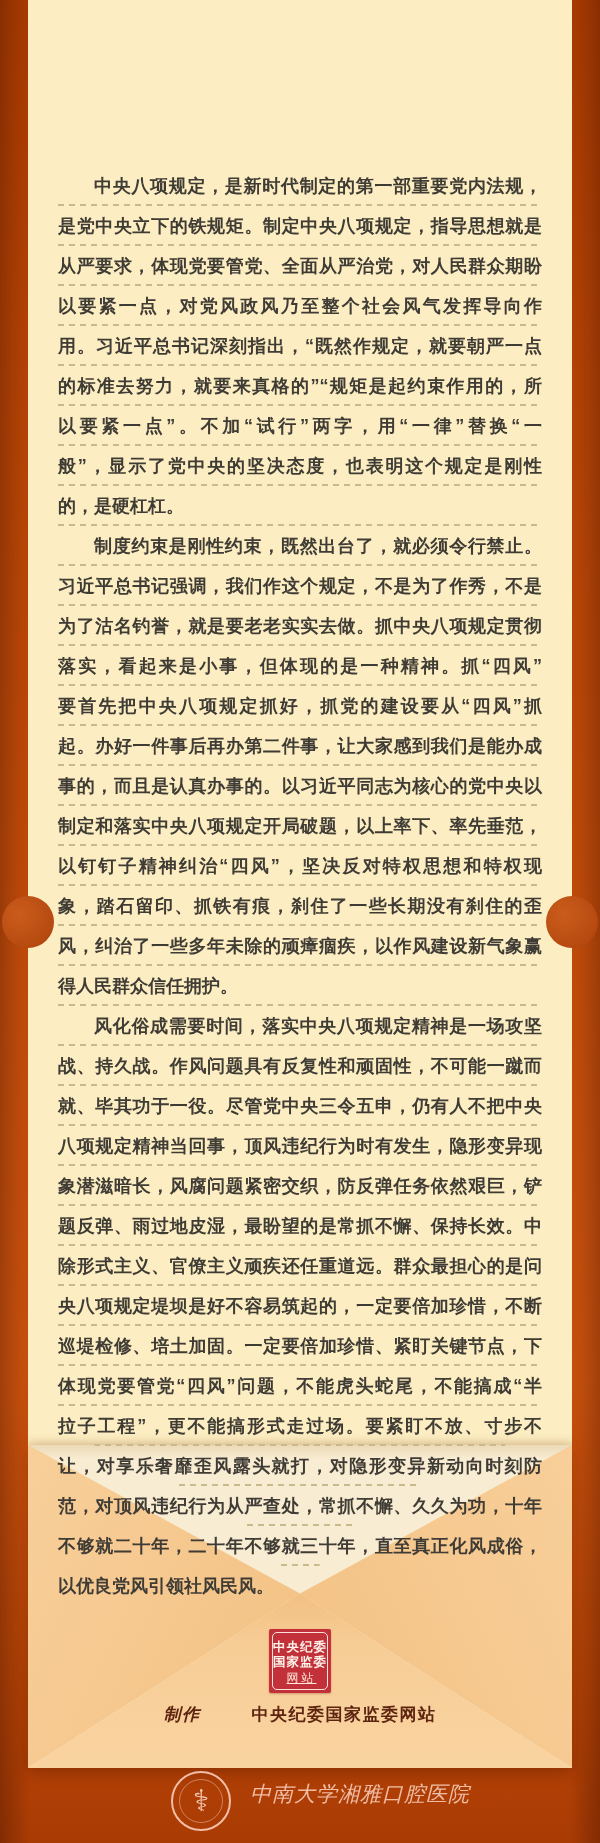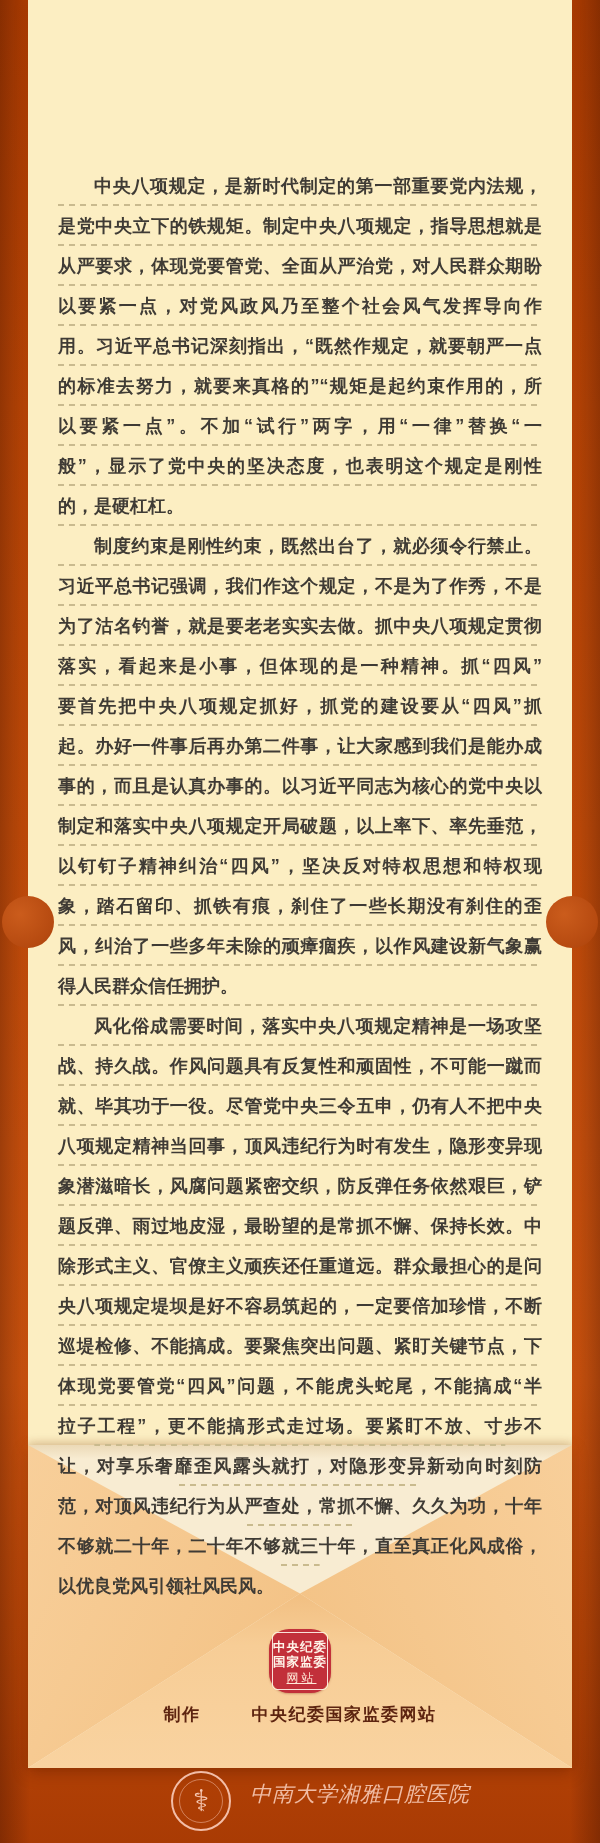--- a/index.html
+++ b/index.html
@@ -25,30 +25,30 @@
     background:linear-gradient(180deg,rgba(170,120,40,.16),rgba(170,120,40,0));}
   .flap{position:absolute;inset:0;}
   .flap.left{clip-path:polygon(0 0,50% 46%,0 100%);
     background:linear-gradient(115deg,#f8cf9a 0%,#f3c285 55%,#eeb979 100%);}
   .flap.right{clip-path:polygon(100% 0,50% 46%,100% 100%);
     background:linear-gradient(245deg,#f8cf9a 0%,#f3c285 55%,#eeb979 100%);}
   .flap.bottom{clip-path:polygon(0 100%,50% 46%,100% 100%);
     background:linear-gradient(180deg,#f0bc7d 42%,#f7cd96 62%,#f9d3a0 100%);}
   
   .seal{position:absolute;left:241px;top:184px;width:62px;height:64px;z-index:4;
-    background:#c2303a;border-radius:20px;padding:3px;box-sizing:border-box;
+    background:#c2303a;border-radius:2px;padding:3px;box-sizing:border-box;
     box-shadow:0 1px 2px rgba(120,30,10,.3);}
   .seal-inner{width:100%;height:100%;box-sizing:border-box;border:1px solid rgba(255,246,235,.9);
     border-radius:5px;display:flex;flex-direction:column;align-items:center;justify-content:center;}
   .seal-row{font-size:12.5px;line-height:15px;font-weight:bold;color:#fff5ea;letter-spacing:1px;white-space:nowrap;}
   .seal-sub{font-size:12px;line-height:10px;margin-top:3px;color:#ffe9d8;letter-spacing:3px;text-indent:3px;white-space:nowrap;text-decoration:underline;}
   
   .credit{position:absolute;left:0;top:258px;width:100%;z-index:4;text-align:center;
     color:#5d2410;font-weight:bold;font-size:17px;letter-spacing:1.5px;}
-  .credit .label{margin-right:51px;}
+  .credit .label{margin-right:51px;font-style:italic;}
   
   .textlayer{position:absolute;left:58px;top:166px;width:484px;z-index:5;pointer-events:none;}
   .line{position:relative;height:40px;line-height:40px;font-size:18px;font-weight:bold;
     color:#3f3b35;text-align:justify;text-align-last:justify;white-space:nowrap;}
   .line.indent{text-indent:36px;}
   .line.end{text-align-last:left;}
   .line::after{content:"";position:absolute;left:50%;transform:translateX(-50%);bottom:0;height:2px;
     width:var(--dw,100%);
     background:repeating-linear-gradient(90deg,#c9ba8e 0 6px,rgba(0,0,0,0) 6px 11px);}
   .line.nodash::after{display:none;}
@@ -116,21 +116,21 @@
       <div class="line" style="--dw: 100%;">风，纠治了一些多年未除的顽瘴痼疾，以作风建设新气象赢</div>
       <div class="line end" style="--dw: 100%;">得人民群众信任拥护。</div>
       <div class="line indent" style="--dw: 100%;">风化俗成需要时间，落实中央八项规定精神是一场攻坚</div>
       <div class="line" style="--dw: 100%;">战、持久战。作风问题具有反复性和顽固性，不可能一蹴而</div>
       <div class="line" style="--dw: 100%;">就、毕其功于一役。尽管党中央三令五申，仍有人不把中央</div>
       <div class="line" style="--dw: 100%;">八项规定精神当回事，顶风违纪行为时有发生，隐形变异现</div>
       <div class="line" style="--dw: 100%;">象潜滋暗长，风腐问题紧密交织，防反弹任务依然艰巨，铲</div>
       <div class="line" style="--dw: 100%;">题反弹、雨过地皮湿，最盼望的是常抓不懈、保持长效。中</div>
       <div class="line" style="--dw: 100%;">除形式主义、官僚主义顽疾还任重道远。群众最担心的是问</div>
       <div class="line" style="--dw: 100%;">央八项规定堤坝是好不容易筑起的，一定要倍加珍惜，不断</div>
-      <div class="line" style="--dw: 100%;">巡堤检修、不能搞成。要聚焦突出问题、紧盯关键节点，下</div>
+      <div class="line" style="--dw: 100%;">巡堤检修、培土加固。一定要倍加珍惜、紧盯关键节点，下</div>
       <div class="line" style="--dw: 100%;">体现党要管党“四风”问题，不能虎头蛇尾，不能搞成“半</div>
       <div class="line" style="--dw: 85%;">拉子工程”，更不能搞形式走过场。要紧盯不放、寸步不</div>
       <div class="line" style="--dw: 50%;">让，对享乐奢靡歪风露头就打，对隐形变异新动向时刻防</div>
       <div class="line" style="--dw: 22%;">范，对顶风违纪行为从严查处，常抓不懈、久久为功，十年</div>
       <div class="line" style="--dw: 8%;">不够就二十年，二十年不够就三十年，直至真正化风成俗，</div>
       <div class="line end nodash" style="--dw: 0%;">以优良党风引领社风民风。</div>
     </div>
 
   <div class="watermark">
     <div class="wm-logo">

